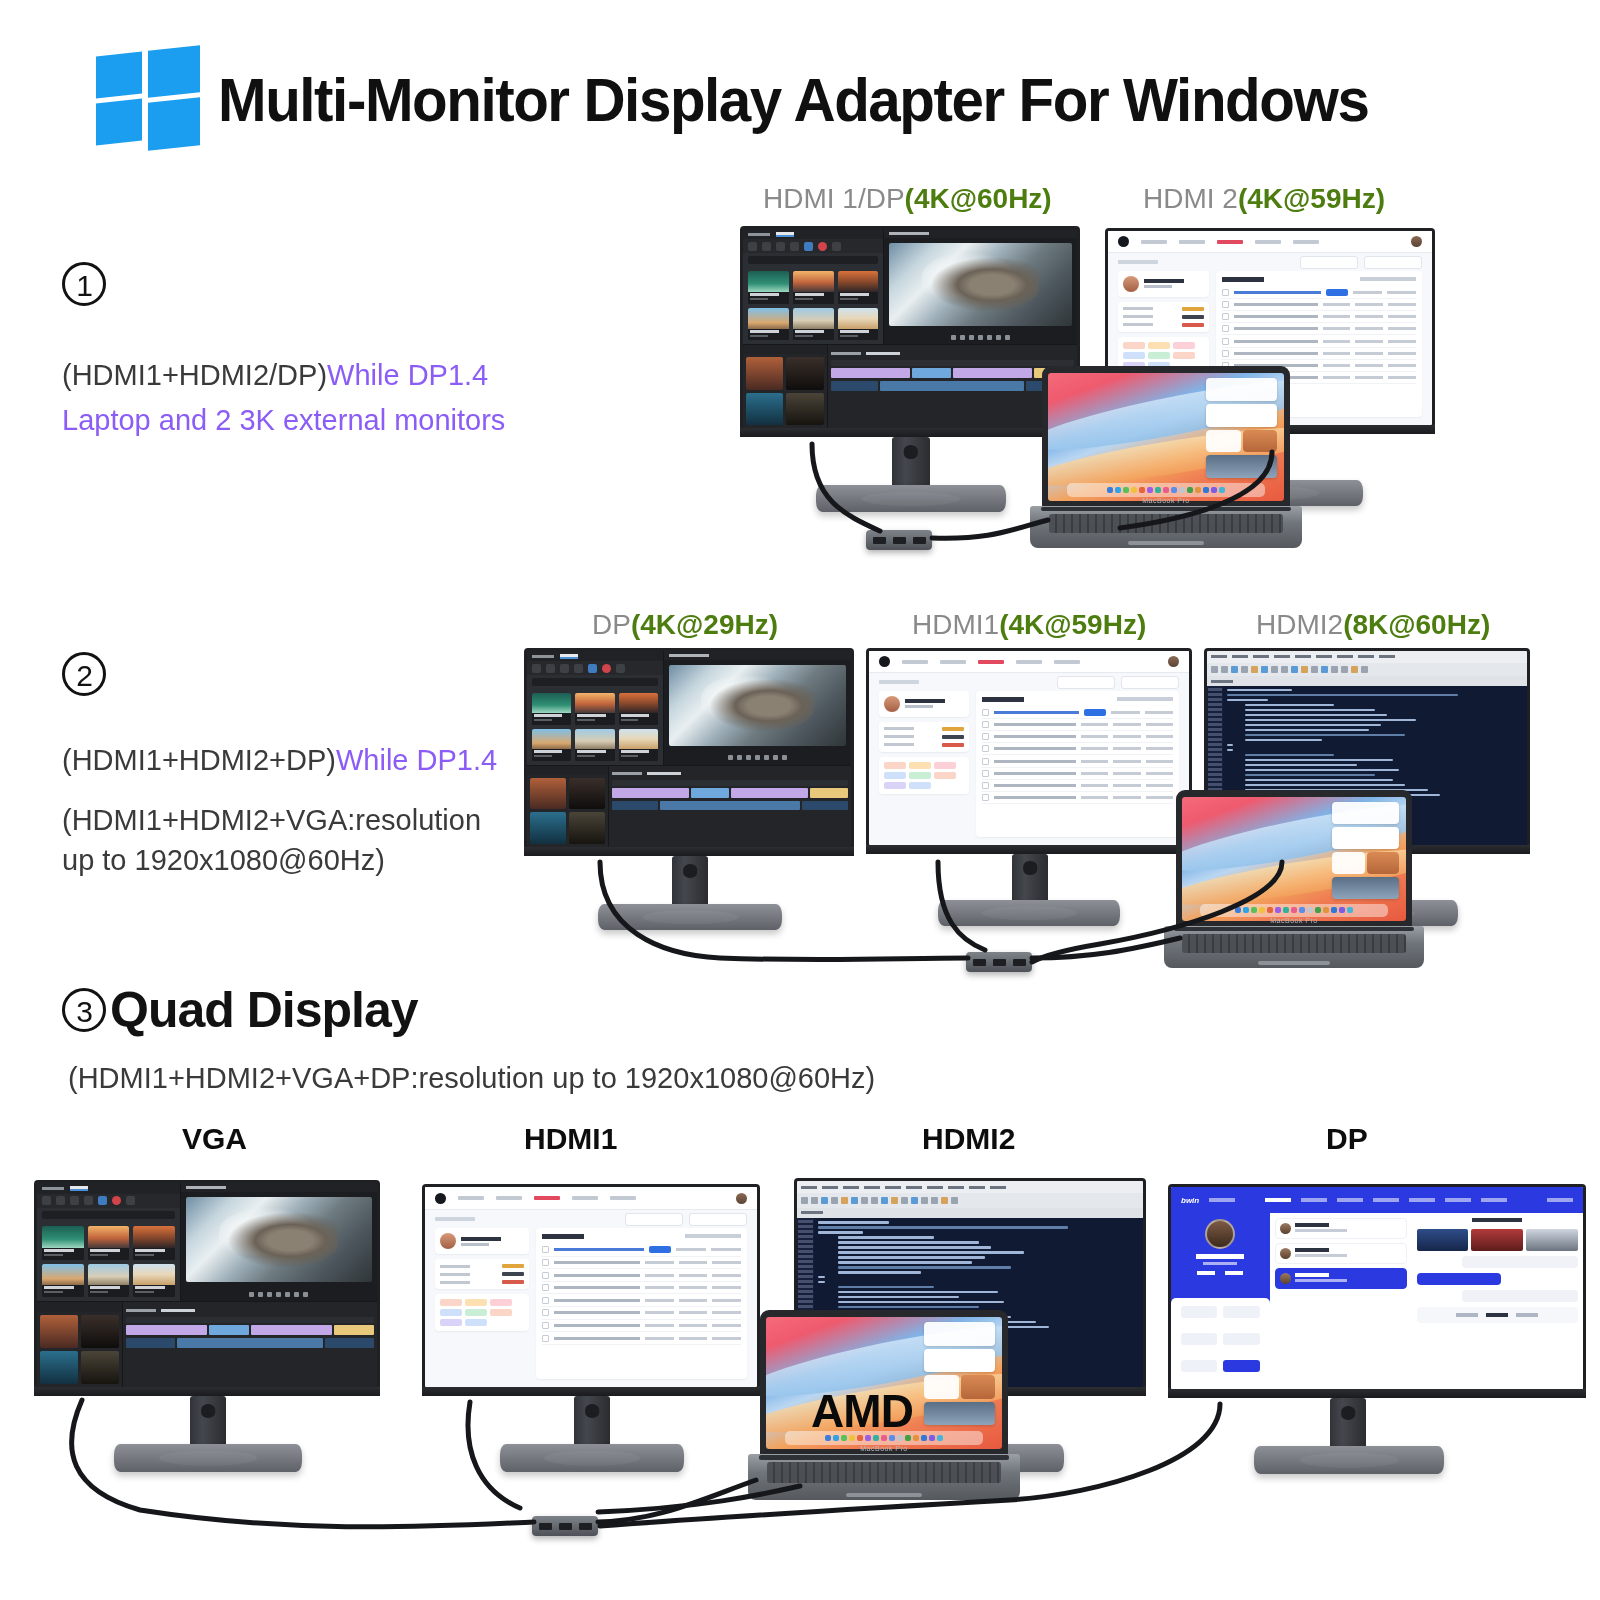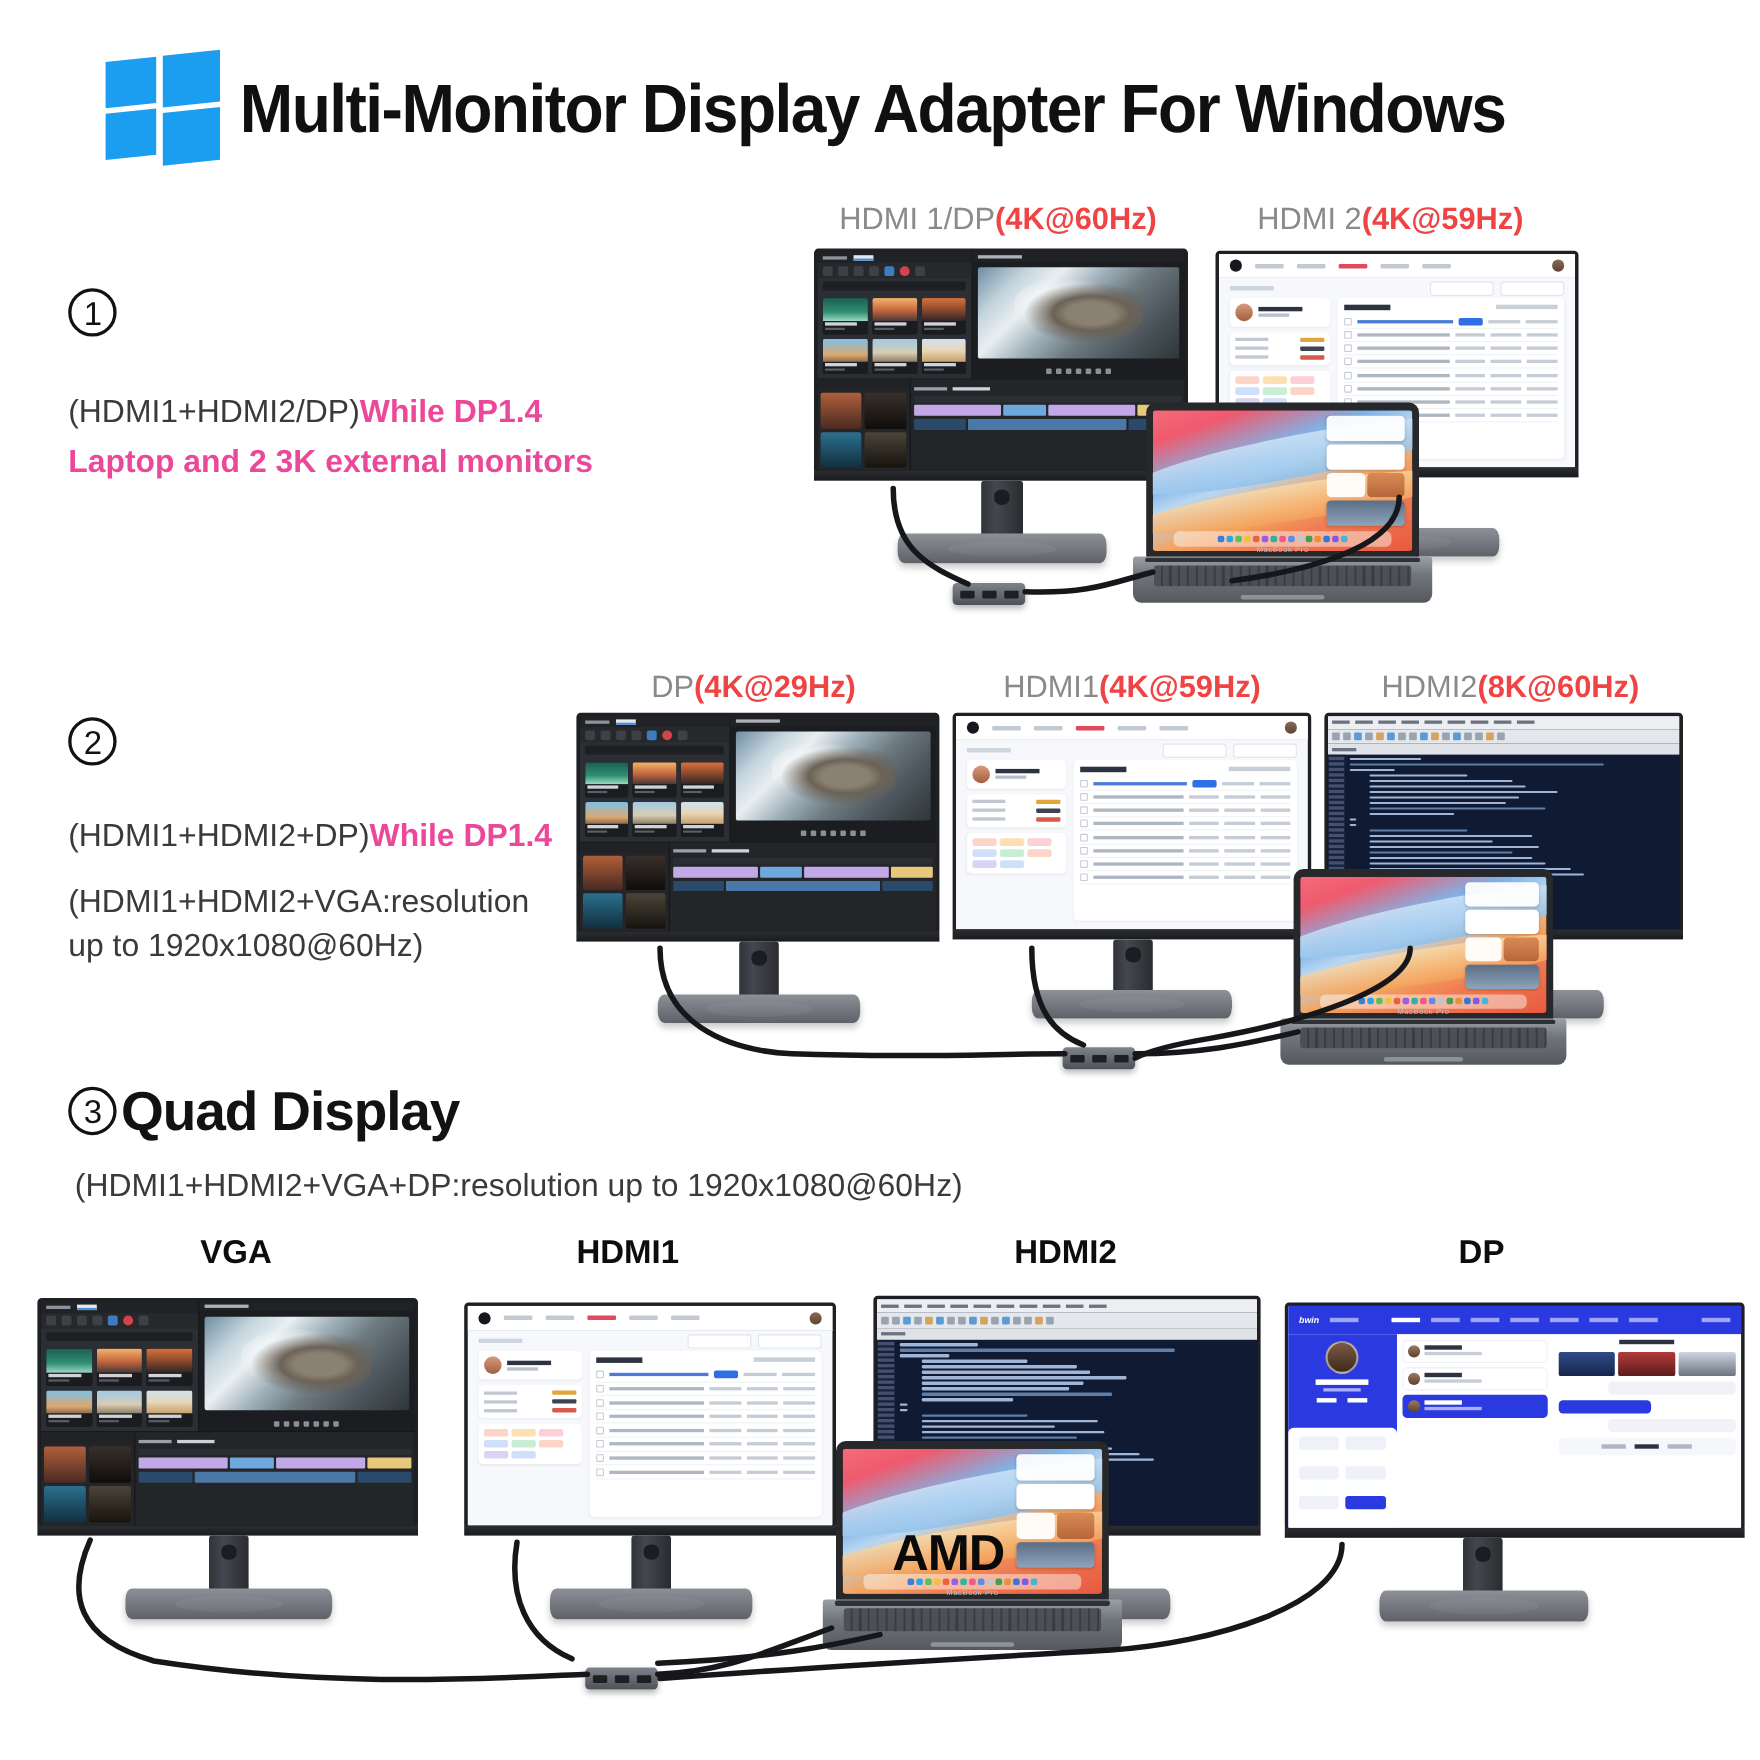--- a/index.html
+++ b/index.html
@@ -20,27 +20,27 @@
       transform:scaleX(.94);transform-origin:left center;
       white-space:nowrap;line-height:84px;color:#101010;}
 
   
   .sec-head{font-size:50px;font-weight:bold;white-space:nowrap;line-height:56px;
             letter-spacing:-1px;color:#121212;display:flex;align-items:center;}
   .circnum{display:inline-block;width:44px;height:44px;border:3px solid #121212;
       border-radius:50%;font-size:30px;font-weight:normal;line-height:42px;
       text-align:center;margin-right:4px;box-sizing:border-box;}
   .sec-sub{font-size:29px;color:#3a3a3a;white-space:nowrap;line-height:40px;}
-  .sec-sub b{color:#ec4899;font-weight:bold;}
+  .sec-sub b{color:#8b5cf6;font-weight:normal;}
   .sec-sub.wrap{white-space:normal;}
 
   
   .port-cap{font-size:28px;white-space:nowrap;line-height:34px;}
   .port-cap .pname{color:#8a8a8a;font-weight:normal;}
-  .port-cap .pres{color:#ef4444;font-weight:bold;}
+  .port-cap .pres{color:#4d7c0f;font-weight:bold;}
   .port-cap.solid .pname{color:#0d0d0d;font-weight:bold;font-size:30px;}
 
   
   .monitor{position:absolute;}
   .mon-screen{position:absolute;left:0;top:0;width:100%;
       background:#15171a;border:3px solid #1e2024;border-radius:4px;
       box-sizing:border-box;overflow:hidden;}
   .mon-chin{position:absolute;left:0;background:linear-gradient(#2b2d31,#1a1b1e);
       height:9px;width:100%;}
   .mon-neck{position:absolute;background:linear-gradient(90deg,#303338,#44474d 35%,#2a2c30);

